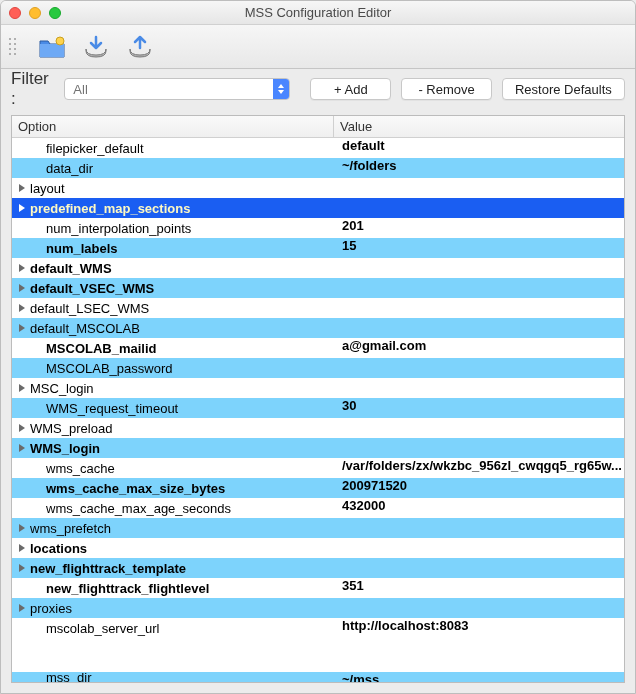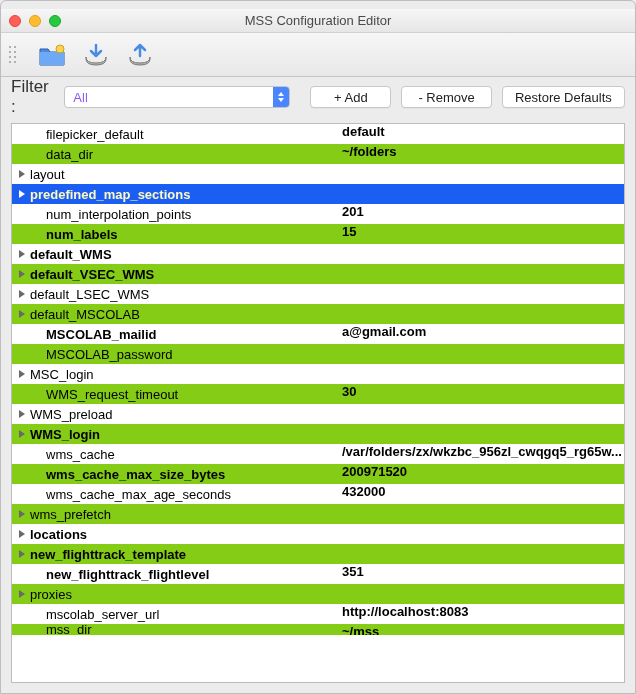--- a/index.html
+++ b/index.html
@@ -21,21 +21,20 @@
   border-radius: 6px 6px 0 0;
   overflow: hidden;
 }
 .titlebar {
   height: 24px;
   background: linear-gradient(#f6f6f6, #e6e6e6);
   border-bottom: 1px solid #d0d0d0;
   display: flex;
   align-items: center;
   position: relative;
-  margin-top: 8px;
 }
 .traffic-lights {
   display: flex;
   gap: 8px;
   padding-left: 8px;
 }
 .tl { width: 12px; height: 12px; border-radius: 50%; }
 .tl-close { background: #ff5f57; border: 0.5px solid #e04640; }
 .tl-min { background: #ffbd2e; border: 0.5px solid #dfa023; }
 .tl-max { background: #28c940; border: 0.5px solid #18a92d; }
@@ -79,21 +78,21 @@
 .select {
   width: 100%;
   height: 22px;
   background: #fff;
   border: 1px solid #c4c4c4;
   border-radius: 4px;
   padding: 0 20px 0 8px;
   font-size: 13px;
   display: flex;
   align-items: center;
-  color: #8b5cf6;
+  color: #737373;
 }
 .select-arrows {
   position: absolute;
   right: 1px;
   top: 1px;
   width: 16px;
   height: 20px;
   background: #4a86ff;
   border-radius: 0 3px 3px 0;
   display: flex;
@@ -146,21 +145,21 @@
 .th.value { flex: 1; }
 .rows {
   flex: 1;
   overflow: hidden;
 }
 .row {
   display: flex;
   height: 20px;
   font-size: 13px;
 }
-.row.alt { background: #84cc16; }
+.row.alt { background: #7dd3fc; }
 .row.selected { background: #1a5ef2; color: #fef9c3; }
 .cell-option {
   flex: 0 0 322px;
   display: flex;
   align-items: center;
   padding-left: 4px;
   overflow: hidden;
   white-space: nowrap;
 }
 .cell-value {
@@ -247,20 +246,24 @@
       </div>
     <div class="btn btn-remove">
         <span>- Remove</span>
       </div>
     <div class="btn btn-restore">
         <span>Restore Defaults</span>
       </div>
   </div>
 
   <div class="tree-wrap">
+    <div class="tree-header">
+      <div class="th option">Option</div>
+      <div class="th value">Value</div>
+    </div>
     <div class="rows" id="rows">
         <div class="row">
           <div class="cell-option">
             <span class="arrow"></span>
             <span class="indent"></span>
             <span class="option-text">filepicker_default</span>
           </div>
           <div class="cell-value bold">default</div>
         </div>
         <div class="row alt">
@@ -487,21 +490,21 @@
           <div class="cell-value"></div>
         </div>
         <div class="row">
           <div class="cell-option">
             <span class="arrow"></span>
             <span class="indent"></span>
             <span class="option-text">mscolab_server_url</span>
           </div>
           <div class="cell-value bold">http://localhost:8083</div>
         </div>
-        <div class="row alt" style="height: 11px;">
+        <div class="row alt" style="height: 11px; margin-top: 34px;">
           <div class="cell-option">
             <span class="arrow"></span>
             <span class="indent"></span>
             <span class="option-text">mss_dir</span>
           </div>
           <div class="cell-value bold">~/mss</div>
         </div>
       </div>
   </div>
 </div>

